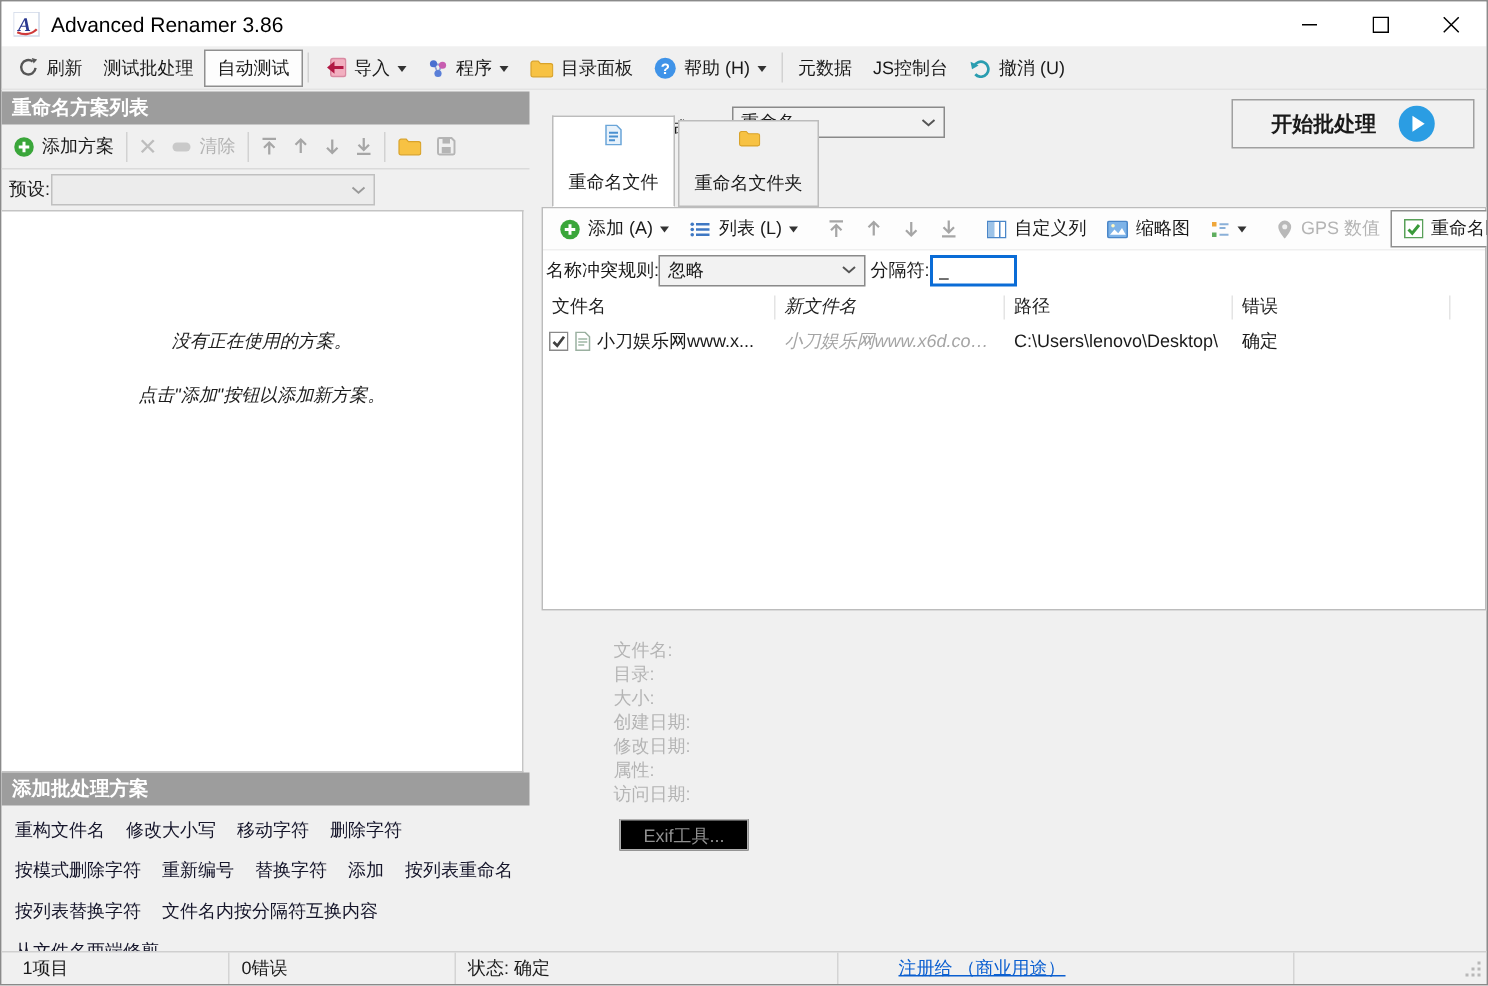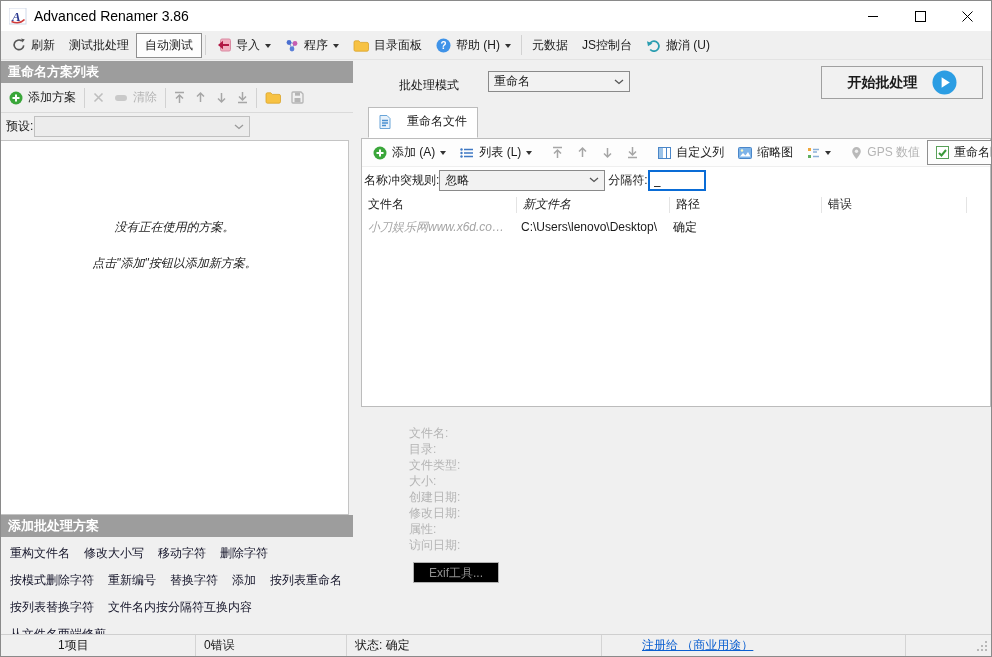--- a/index.html
+++ b/index.html
@@ -38,42 +38,42 @@
   .add-links { flex:none; height:97px; padding:8px 9px 0; color:#15152a; }
   .link-row { display:flex; gap:14px; margin-bottom:10px; white-space:nowrap; }
   .method-link { cursor:pointer; }
 
   
   .right-panel { position:absolute; left:360px; top:1px; right:0; bottom:0; }
   .batch-label { position:absolute; left:38px; top:16px; }
   .batch-combo { position:absolute; left:127px; top:10px; width:142px; }
   .start-btn { position:absolute; right:8px; top:5px; width:162px; height:33px; background:#f1f1f1; border:1px solid #a0a0a0; display:flex; align-items:center; justify-content:center; gap:14px; font-weight:bold; font-size:14px; cursor:pointer; }
   .tabs { position:absolute; top:47px; left:0; height:30px; display:flex; align-items:flex-end; padding-left:7px; }
-  .tab { display:flex; align-items:center; gap:16px; padding:5px 10px 6px; border:1px solid #bcbcbc; background:#f0f0f0; margin-right:2px; cursor:pointer; }
+  .tab { display:flex; align-items:center; gap:16px; padding:5px 10px 6px; border:1px solid #bcbcbc; background:#f0f0f0; margin-right:2px; cursor:pointer;flex-direction:column; }
   .tab.active { background:#fff; position:relative; z-index:2; border-bottom-color:#fff; padding-bottom:7px; }
   .tab-content { position:absolute; top:77px; left:0; right:0; height:269px; background:#fff; border:1px solid #bcbcbc; z-index:1; }
   .file-toolbar { height:28px; display:flex; align-items:center; padding:0 4px; background:#fdfdfd; border-bottom:1px solid #efefef; }
   .conflict-row { height:26px; display:flex; align-items:center; padding:0 2px; }
-  .conflict-combo { width:166px; margin-right:3px; }
+  .conflict-combo { width:138px; margin-right:3px; }
   .sep-input { width:58px; height:21px; border:2px solid #0a6cd6; padding:0 4px; font-size:12px; font-family:inherit; background:#fff; outline:none; }
   .ft-header { display:flex; height:23px; align-items:center; color:#222; }
   .ft-col { padding:0 6px; border-right:1px solid #e4e4e4; height:16px; display:flex; align-items:center; }
   .w1{width:155px;} .w2{width:153px;font-style:italic;} .w3{width:152px;} .w4{width:145px;}
   .ft-row { display:flex; height:22px; align-items:center; }
   .ft-cell { padding:0 6px; overflow:hidden; white-space:nowrap; text-overflow:ellipsis; }
   .cell-name { display:flex; align-items:center; gap:4px; padding-left:4px; }
   .cell-name span { overflow:hidden; white-space:nowrap; }
   .gray-name { color:#a5a5a5; }
   .details { position:absolute; top:348px; left:0; right:0; bottom:0; padding:16px 12px 0 48px; color:#b4b4b4; line-height:16px; }
   .exif-btn { margin:9px 0 0 4px; width:86px; height:21px; background:#000000; border:1px solid #b0b0b0; color:#909090; font-size:12px; display:flex; align-items:center; justify-content:center; }
 
   
   .statusbar { position:absolute; bottom:0; left:0; right:0; height:22px; background:#f0f0f0; border-top:1px solid #cfcfcf; display:flex; align-items:stretch; }
   .sb-seg { display:flex; align-items:center; border-right:1px solid #d4d4d4; padding-left:8px; }
-  .sb-1{width:152px; padding-left:14px;margin-left:43px;} .sb-2{width:151px;} .sb-3{width:255px;} .sb-4{width:304px;}
+  .sb-1{width:152px; padding-left:14px;} .sb-2{width:151px;} .sb-3{width:255px;} .sb-4{width:304px;}
   .sb-5{flex:1; border-right:none; justify-content:flex-end; padding-right:3px;}
   .reg-link { color:#0b5fd0; text-decoration:underline; margin-left:32px; cursor:pointer; }
   svg { display:block; flex:none; }
 </style>
 </head>
 <body>
 
 <div class="window">
 
   <div class="titlebar">
@@ -290,20 +290,26 @@
       </div>
 
       <div class="tabs">
         <div class="tab active">
           <svg width="12" height="14" viewBox="0 0 12 14">
               <path d="M1 .5h7l3 3v10H1z" fill="#e8f2fb" stroke="#6aa5d8"></path>
               <path d="M3 5.5h6M3 8h6M3 10.5h4" stroke="#4a90d0" stroke-width="1.3"></path>
             </svg>
           <span>重命名文件</span>
         </div>
+        <div class="tab">
+          <svg width="15" height="12" viewBox="0 0 16 13">
+              <path d="M1 3.2c0-.8.6-1.4 1.4-1.4h3.4L7.3 3.4h6.8c.8 0 1.4.6 1.4 1.4v6c0 .8-.6 1.4-1.4 1.4H2.4A1.4 1.4 0 0 1 1 10.8z" fill="#f7c243" stroke="#d9a32a" stroke-width=".8"></path>
+            </svg>
+          <span>重命名文件夹</span>
+        </div>
       </div>
 
       <div class="tab-content">
 
         <div class="file-toolbar">
           <div class="tb-item">
             <svg width="14" height="14" viewBox="0 0 14 14">
                 <circle cx="7" cy="7" r="6.5" fill="#3aa63a"></circle>
                 <path d="M7 3.5v7M3.5 7h7" stroke="#fff" stroke-width="2"></path>
               </svg>
@@ -398,30 +404,40 @@
         </div>
 
         <div class="ft-header">
           <div class="ft-col w1">文件名</div>
           <div class="ft-col w2">新文件名</div>
           <div class="ft-col w3">路径</div>
           <div class="ft-col w4">错误</div>
         </div>
 
         <div class="ft-row">
+          <div class="ft-cell w1 cell-name">
+            <svg width="13" height="13" viewBox="0 0 13 13">
+                <rect x=".5" y=".5" width="12" height="12" fill="#fff" stroke="#8a8a8a"></rect>
+                <path d="M3 7l2.5 2.5L10 3.5" stroke="#404040" stroke-width="1.8" fill="none"></path>
+              </svg>
+            <svg width="11" height="13" viewBox="0 0 11 13">
+                <path d="M1 .5h6l3 3v9H1z" fill="#fff" stroke="#9ab0a0"></path>
+                <path d="M2.5 5h6M2.5 7h6M2.5 9h4" stroke="#9fb8a5" stroke-width="1"></path>
+              </svg>
+            <span>小刀娱乐网www.x...</span>
+          </div>
           <div class="ft-cell w2 gray-name">小刀娱乐网www.x6d.com....</div>
           <div class="ft-cell w3">C:\Users\lenovo\Desktop\</div>
           <div class="ft-cell w4">确定</div>
         </div>
       </div>
 
       <div class="details">
         <div>文件名:</div>
         <div>目录:</div>
-        <div>文件类型:</div>
         <div>大小:</div>
         <div>创建日期:</div>
         <div>修改日期:</div>
         <div>属性:</div>
         <div>访问日期:</div>
         <div class="exif-btn">Exif工具...</div>
       </div>
 
     </div>
   </div>

